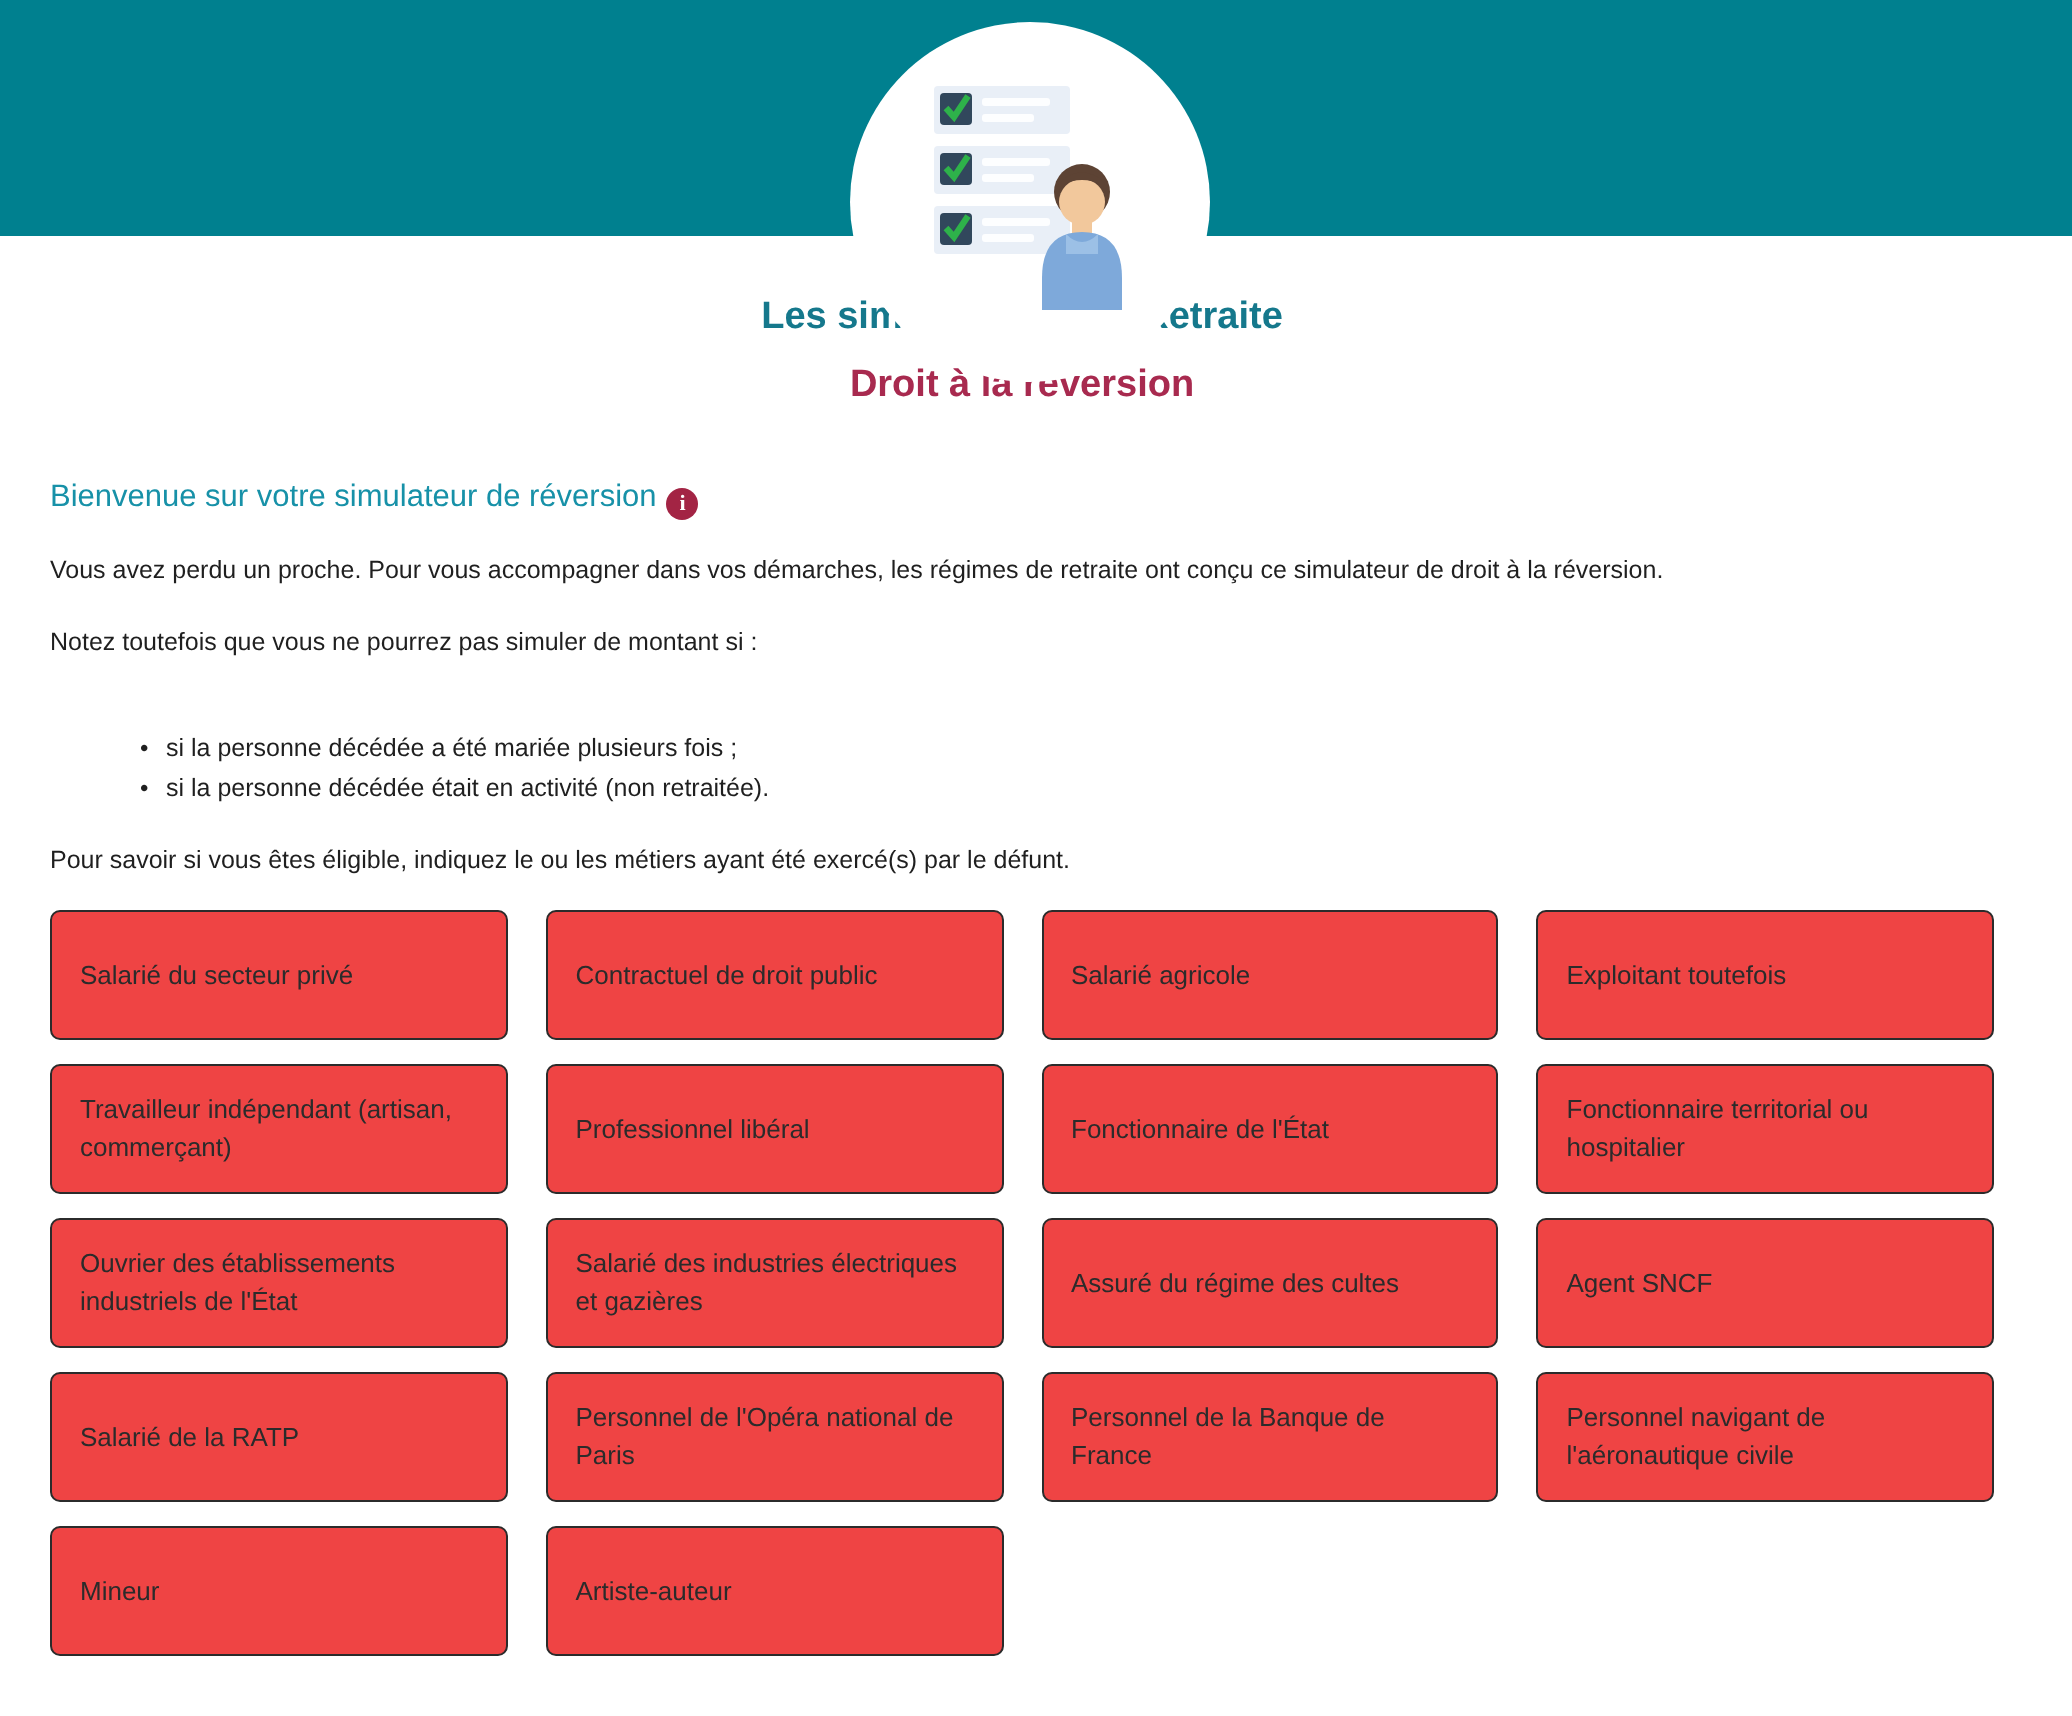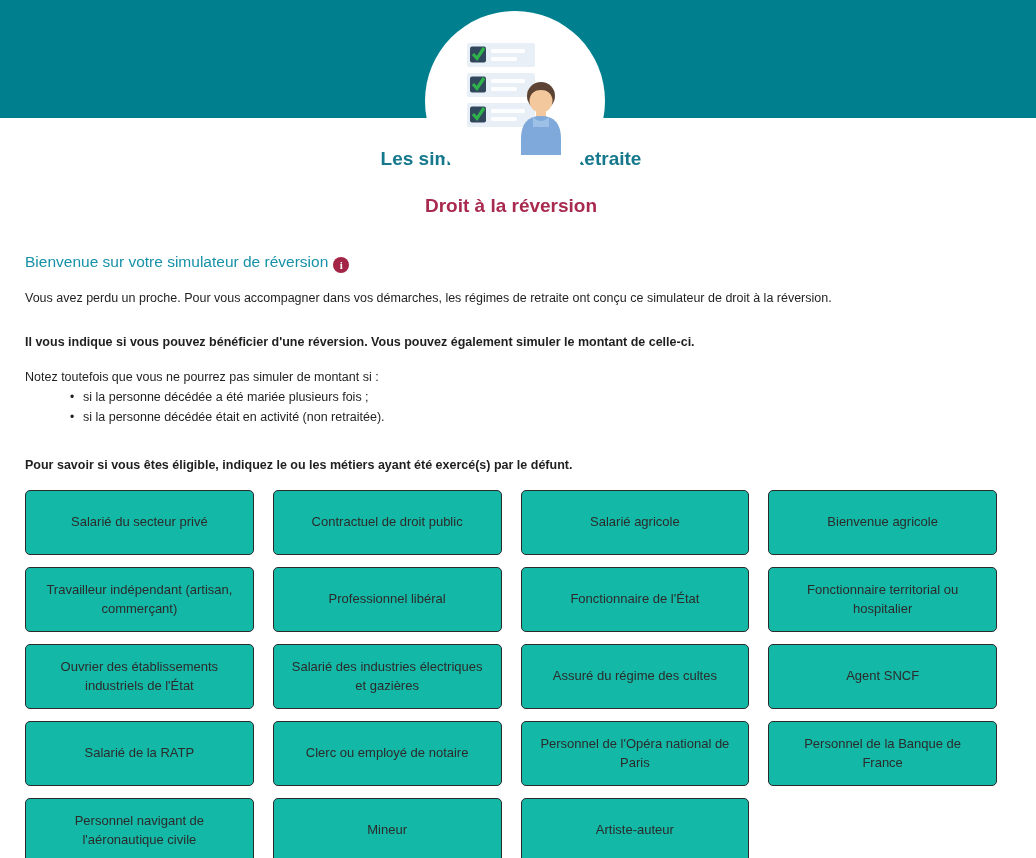--- a/index.html
+++ b/index.html
@@ -32,21 +32,21 @@
   .logo-circle svg { margin-top: 26px; }
   .content { padding: 0 39px 0 25px; }
   h1.main-title {
     margin-top: 30px;
     text-align: center;
     font-size: 19px;
     font-weight: 700;
     color: #15788c;
   }
   h2.sub-title {
-    margin-top: 25px;
+    margin-top: 12px;
     text-align: center;
     font-size: 19px;
     font-weight: 700;
     color: #a82a4f;
   }
   .welcome-row {
     margin-top: 36px;
     text-align: left;
     font-size: 15.5px;
     color: #1791a8;
@@ -65,64 +65,63 @@
     font-family: "Liberation Serif", "DejaVu Serif", serif;
     vertical-align: -2px;
     margin-left: 5px;
     cursor: pointer;
   }
   .intro p { font-size: 12.5px; line-height: 1.25; color: #1f1f1f; }
   .p1 { margin-top: 18px; }
   .p2 { margin-top: 28px; font-weight: 700; }
   .p3 { margin-top: 20px; }
   ul.reasons {
-    margin-top: 1px;
+    margin-top: 35px;
     margin-left: 45px;
     list-style: none;
   }
   ul.reasons li {
     font-size: 12.5px;
     color: #1f1f1f;
     line-height: 20px;
     position: relative;
     padding-left: 13px;
   }
   ul.reasons li::before {
     content: "•";
     position: absolute;
     left: 0;
     top: 0;
     font-size: 12px;
     color: #1f1f1f;
   }
   .question {
-    margin-top: 31px;
+    margin-top: 19px;
     font-size: 16.5px;
     color: #2e2e2e;
-    font-weight: bold;
   }
   .prof-grid {
     margin-top: 16px;
     display: grid;
     grid-template-columns: repeat(4, 1fr);
     column-gap: 19px;
     row-gap: 12px;
   }
   .prof-btn {
     min-height: 65px;
-    background: #14b8a6;
+    background: #ef4444;
     border: 1px solid #2b2b2b;
     border-radius: 5px;
     font-family: "Liberation Sans", "DejaVu Sans", sans-serif;
     font-size: 13px;
     color: #2b2b2b;
     line-height: 1.5;
     padding: 6px 14px;
     cursor: pointer;
-    text-align: center;
+    text-align: left;
   }
 </style>
 </head>
 <body>
 
 <div class="band"></div>
 
 <div class="logo-circle">
   <svg width="112" height="118" viewBox="0 0 112 118">
 
@@ -162,44 +161,42 @@
 <div class="content">
   <h1 class="main-title">Les simulateurs Info Retraite</h1>
   <h2 class="sub-title">Droit à la réversion</h2>
 
   <div class="welcome-row">
     <span>Bienvenue sur votre simulateur de réversion</span><span class="info-badge">i</span>
   </div>
 
   <div class="intro">
     <p class="p1">Vous avez perdu un proche. Pour vous accompagner dans vos démarches, les régimes de retraite ont conçu ce simulateur de droit à la réversion.</p>
-    <p class="p2">Il vous indique si vous pouvez bénéficier d'une réversion. Vous pouvez également simuler le montant de celle-ci.</p>
     <p class="p3">Notez toutefois que vous ne pourrez pas simuler de montant si :</p>
     <ul class="reasons">
       <li>si la personne décédée a été mariée plusieurs fois ;</li>
       <li>si la personne décédée était en activité (non retraitée).</li>
     </ul>
     <p class="question">Pour savoir si vous êtes éligible, indiquez le ou les métiers ayant été exercé(s) par le défunt.</p>
   </div>
 
   <div class="prof-grid">
       <button class="prof-btn">Salarié du secteur privé</button>
       <button class="prof-btn">Contractuel de droit public</button>
       <button class="prof-btn">Salarié agricole</button>
-      <button class="prof-btn">Bienvenue agricole</button>
+      <button class="prof-btn">Exploitant toutefois</button>
       <button class="prof-btn">Travailleur indépendant (artisan, commerçant)</button>
       <button class="prof-btn">Professionnel libéral</button>
       <button class="prof-btn">Fonctionnaire de l'État</button>
       <button class="prof-btn">Fonctionnaire territorial ou hospitalier</button>
       <button class="prof-btn">Ouvrier des établissements industriels de l'État</button>
       <button class="prof-btn">Salarié des industries électriques et gazières</button>
       <button class="prof-btn">Assuré du régime des cultes</button>
       <button class="prof-btn">Agent SNCF</button>
       <button class="prof-btn">Salarié de la RATP</button>
-      <button class="prof-btn">Clerc ou employé de notaire</button>
       <button class="prof-btn">Personnel de l'Opéra national de Paris</button>
       <button class="prof-btn">Personnel de la Banque de France</button>
       <button class="prof-btn">Personnel navigant de l'aéronautique civile</button>
       <button class="prof-btn">Mineur</button>
       <button class="prof-btn">Artiste-auteur</button>
     </div>
 
 </div>
 
 </body></html>

